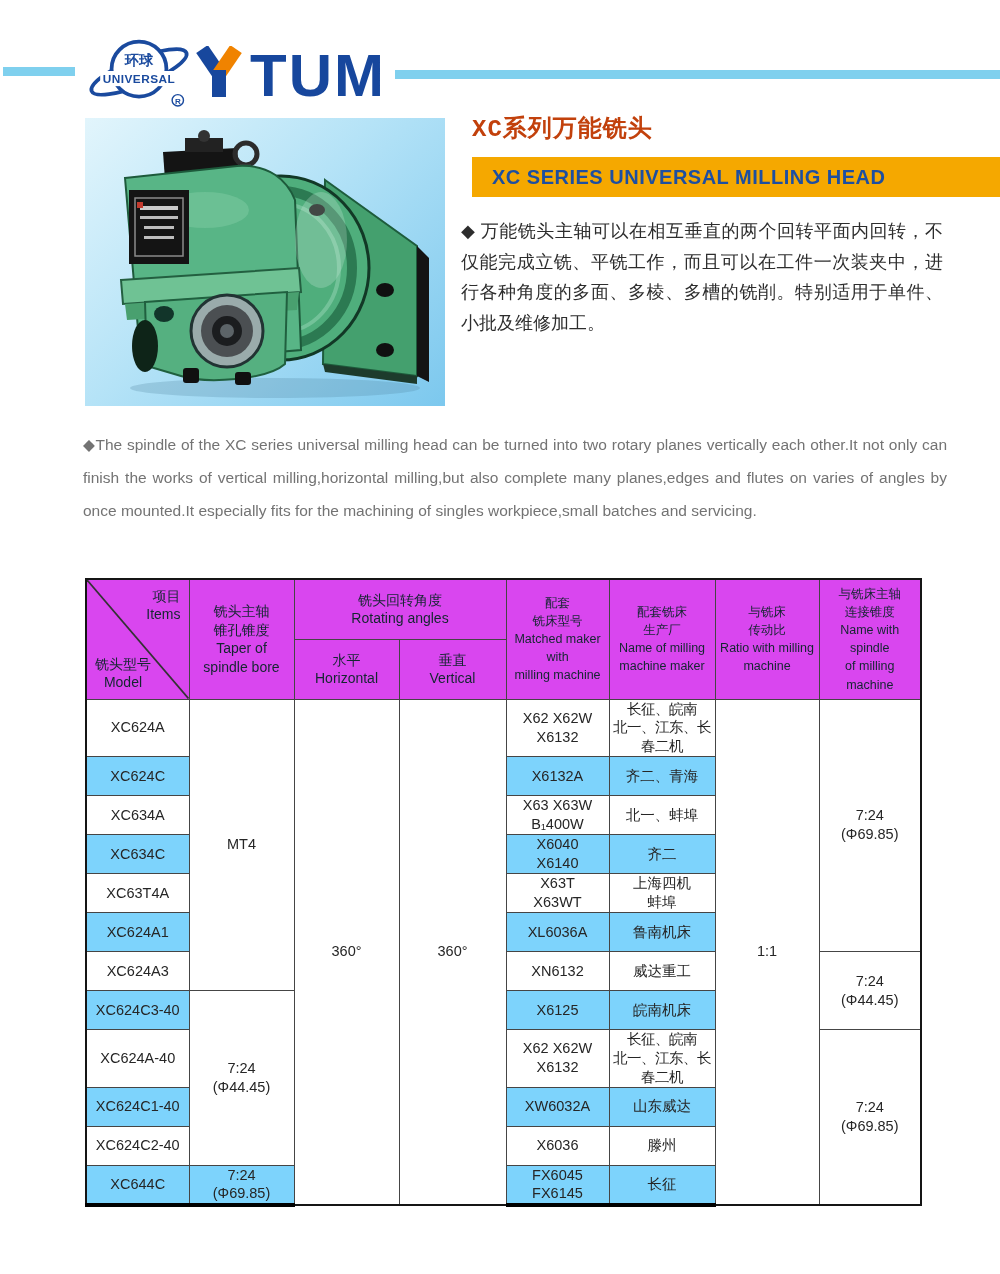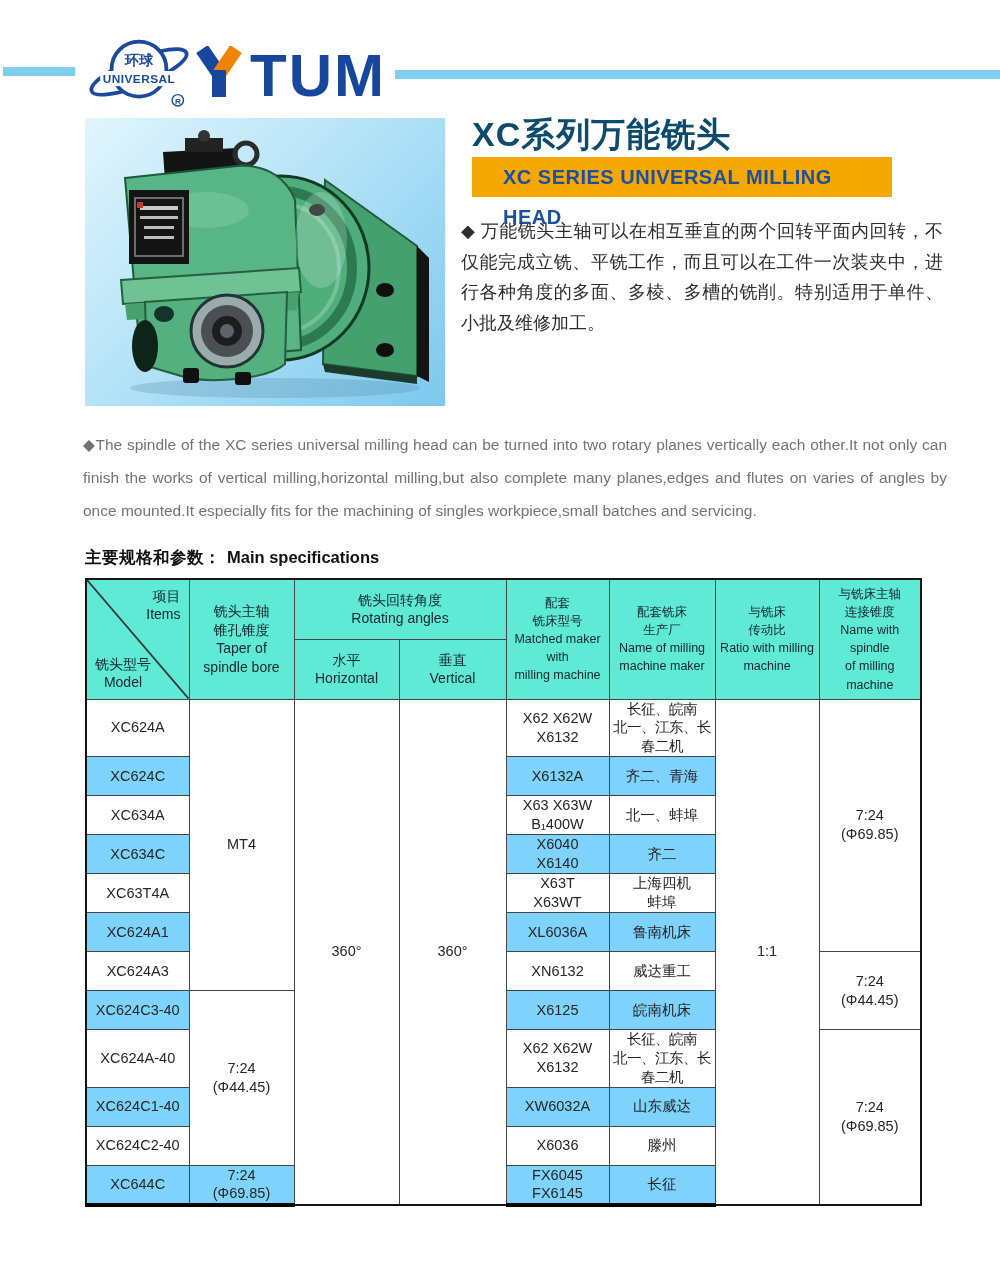--- a/index.html
+++ b/index.html
@@ -11,40 +11,40 @@
   .bar-left  { left:3px;  top:67px; width:72px;  height:9px; }
   .bar-right { left:395px; top:70px; width:605px; height:9px; }
   .globe { position:absolute; left:86px; top:28px; width:106px; height:86px; }
   .wordmark { position:absolute; left:193px; top:46px; width:200px; height:52px; }
 
   
   .photo { position:absolute; left:85px; top:118px; width:360px; height:288px;
            background:linear-gradient(135deg,#e2f5fc 0%,#b5e3f7 45%,#7cc8ee 100%); }
 
   
-  .title-cn { position:absolute; left:472px; top:112px; font-size:34px; font-weight:bold;
-              color:#0c4a6e; letter-spacing:1px; }
-  .banner { position:absolute; left:472px; top:157px; width:420px; height:40px; background:#f5a800;
+  .title-cn { position:absolute; left:472px; top:112px; font-size:24px; font-weight:bold;
+              color:#c2410c; letter-spacing:1px;font-family:Liberation Mono, monospace; }
+  .banner { position:absolute; left:472px; top:157px; width:528px; height:40px; background:#f5a800;
             color:#1d4fa1; font-weight:bold; font-size:20px; line-height:40px;
-            padding-left:31px; box-sizing:border-box; letter-spacing:0.5px; }
+            padding-left:20px; box-sizing:border-box; letter-spacing:0.5px; }
   .intro-cn { position:absolute; left:461px; top:216px; width:482px; font-size:18px;
               line-height:1.7; color:#2d2d2d; text-align:justify; }
   .intro-en { position:absolute; left:83px; top:428px; width:864px; font-size:15.5px;
               line-height:33px; color:#737373; text-align:justify; }
 
   .specs-heading { position:absolute; left:85px; top:547px; font-size:16.5px; color:#111; }
   .specs-heading .cn { font-weight:bold; letter-spacing:0.5px; }
   .specs-heading .en { font-weight:bold; margin-left:6px; }
 
   
   .spec-table { position:absolute; left:85px; top:578px; border-collapse:collapse; table-layout:fixed;
                 border:2.5px solid #151515; }
   .spec-table th, .spec-table td { border:1px solid #454545; text-align:center; vertical-align:middle;
                 padding:0 1px; overflow:hidden; }
-  .spec-table th { background:#5eead4; font-weight:normal; font-size:14px; color:#142630; line-height:1.32; }
+  .spec-table th { background:#d946ef; font-weight:normal; font-size:14px; color:#142630; line-height:1.32; }
   .spec-table th.th-sm { font-size:12.5px; line-height:1.45; }
   .spec-table td { font-size:14.5px; color:#262626; line-height:1.3; background:#fff; }
   .spec-table tr.h-row { height:60px; }
   .spec-table tbody tr { height:39px; }
   .spec-table tbody tr:last-child td { border-bottom:4px solid #000; }
   td.b { background:#7dd3fc; }
   td.w { background:#ffffff; }
   .pre { white-space:pre-line; }
   .maker-cell { font-size:13px; }
   .maker-sm { font-size:11px; letter-spacing:-0.5px; }
@@ -128,23 +128,20 @@
       <rect x="150" y="254" width="16" height="13" rx="3" fill="#101010"></rect>
       <ellipse cx="236" cy="122" rx="26" ry="48" fill="#d6efe2" opacity="0.25"></ellipse>
     </svg>
   </div>
 
   <div class="title-cn">XC系列万能铣头</div>
   <div class="banner">XC SERIES UNIVERSAL MILLING HEAD</div>
   <div class="intro-cn">◆ 万能铣头主轴可以在相互垂直的两个回转平面内回转，不仅能完成立铣、平铣工作，而且可以在工件一次装夹中，进行各种角度的多面、多棱、多槽的铣削。特别适用于单件、小批及维修加工。</div>
   <div class="intro-en">◆The spindle of the XC series universal milling head can be turned into two rotary planes vertically each other.It not only can finish the works of vertical milling,horizontal milling,but also complete many planes,edges and flutes on varies of angles by once mounted.It especially fits for the machining of singles workpiece,small batches and servicing.</div>
 
-  <div class="specs-heading">
-    <span class="cn">主要规格和参数：</span><span class="en">Main specifications</span>
-  </div>
 
   <table class="spec-table">
     <colgroup>
       <col style="width:103px">
         <col style="width:105px">
         <col style="width:105px">
         <col style="width:107px">
       <col style="width:103px">
         <col style="width:106px">
         <col style="width:104px">

